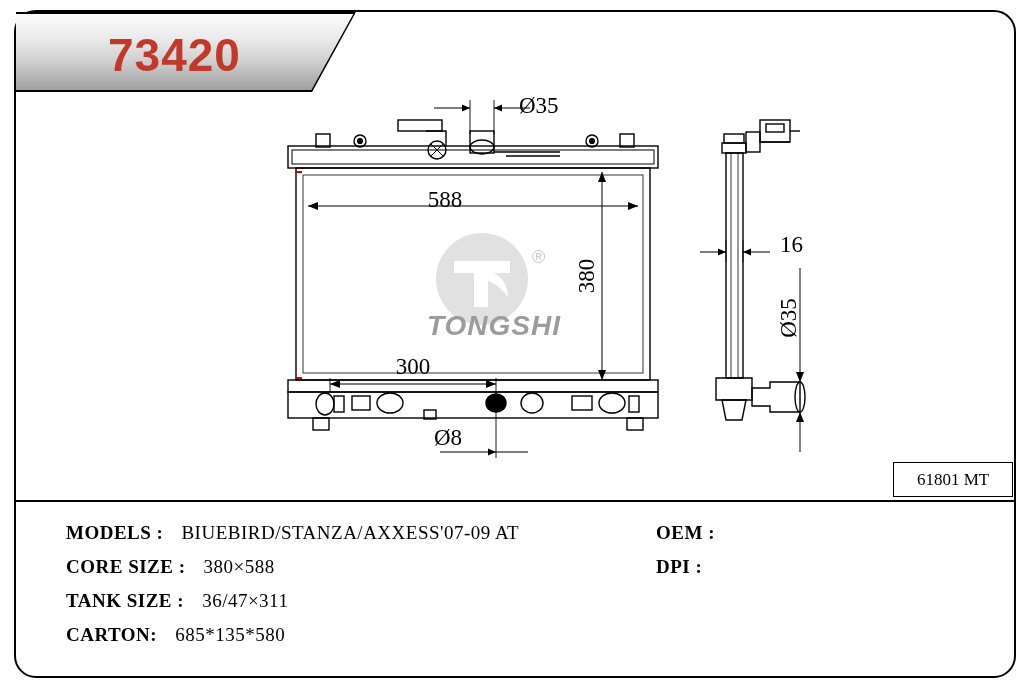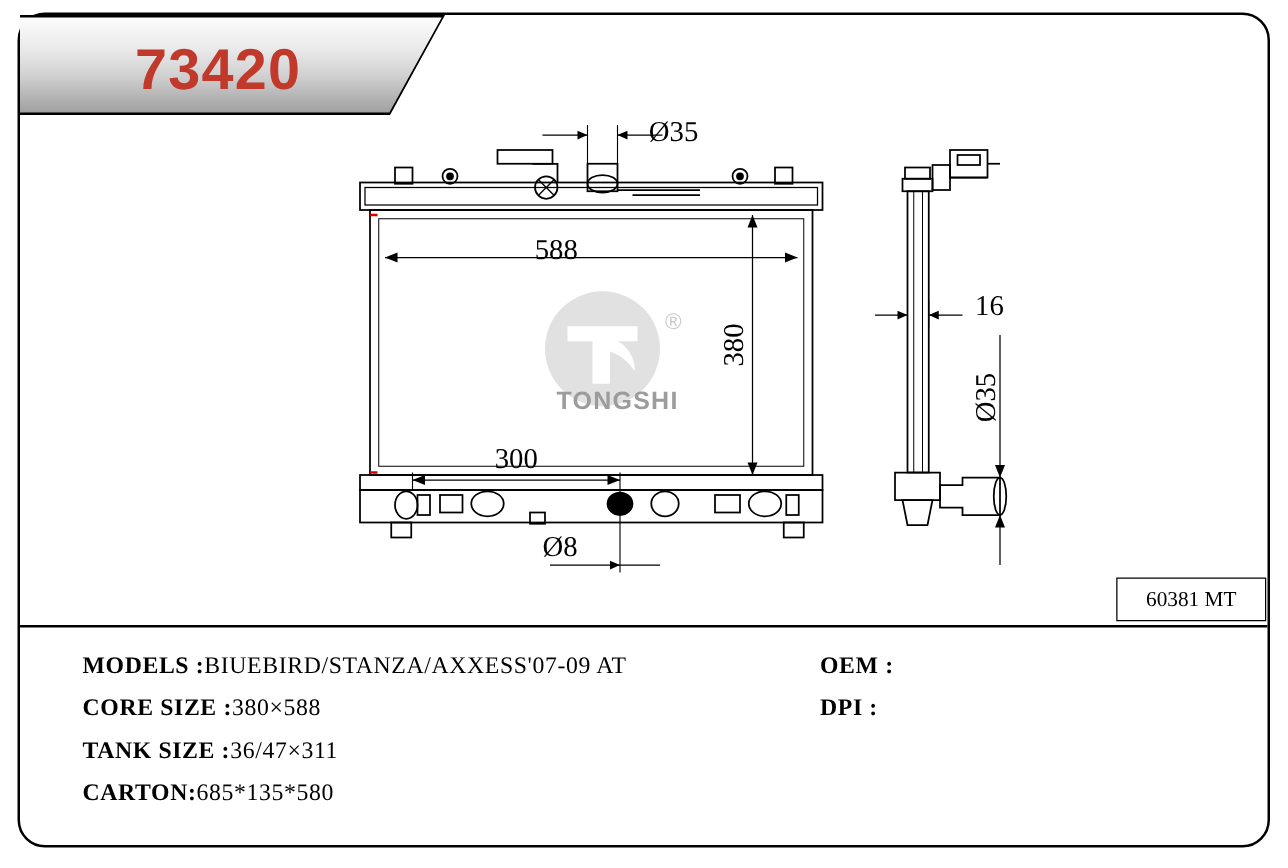--- a/index.html
+++ b/index.html
@@ -19,29 +19,29 @@
   .banner-text{position:absolute;left:92px;top:16px;font-family:"Liberation Sans",sans-serif;font-size:46px;font-weight:bold;color:#c0392b;letter-spacing:1px;}
 
   
   .mid-divider{position:absolute;left:16px;top:500px;width:998px;height:2px;background:#000;}
 
   
   .code-box{position:absolute;left:893px;top:462px;width:120px;height:35px;border:1px solid #000;box-sizing:border-box;display:flex;align-items:center;justify-content:center;font-family:"Liberation Serif",serif;font-size:17px;color:#000;}
 
   
   .watermark{position:absolute;left:404px;top:225px;width:180px;height:120px;opacity:.55;}
-  .wm-text{position:absolute;left:404px;top:310px;width:180px;text-align:center;font-family:"Liberation Sans",sans-serif;font-weight:bold;font-size:20px;color:#9c9c9c;letter-spacing:1px;}
+  .wm-text{position:absolute;left:404px;top:310px;width:180px;text-align:center;font-family:"Liberation Sans",sans-serif;font-style:italic;font-weight:bold;font-size:28px;color:#9c9c9c;letter-spacing:1px;}
 
   
   .specs{position:absolute;left:66px;top:516px;width:900px;font-family:"Liberation Serif",serif;color:#000;}
   .spec-col-left{position:absolute;left:0;top:0;width:600px;}
   .spec-col-right{position:absolute;left:590px;top:0;width:320px;}
   .spec-row{height:34px;display:flex;align-items:center;font-size:19px;letter-spacing:.5px;white-space:nowrap;}
   .spec-label{display:inline-block;font-weight:bold;}
-  .spec-value{display:inline-block;margin-left:0;}
+  .spec-value{display:inline-block;margin-left:18px;}
 
   svg.dwg{position:absolute;left:0;top:0;width:1030px;height:694px;pointer-events:none;}
   .dim-text{font-family:"Liberation Serif",serif;font-size:23px;fill:#000;}
 </style>
 </head>
 <body>
 
 <div id="page">
 
   <div class="outer-frame"></div>
@@ -169,21 +169,21 @@
   <div class="wm-text">TONGSHI</div>
 
   <div class="banner">
     <div class="banner-shape"></div>
     <svg class="banner-line" viewBox="0 0 340 80">
       <path d="M0 1 L339 1 L296 79 L0 79" fill="none" stroke="#000" stroke-width="2"></path>
     </svg>
     <div class="banner-text">73420</div>
   </div>
 
-  <div class="code-box">60381 MT</div>
+  <div class="code-box">61801 MT</div>
 
   <div class="mid-divider"></div>
 
   <div class="specs">
     <div class="spec-col-left">
       <div class="spec-row">
         <span class="spec-label">MODELS  :</span>
         <span class="spec-value">BIUEBIRD/STANZA/AXXESS'07-09 AT</span>
       </div>
       <div class="spec-row">

